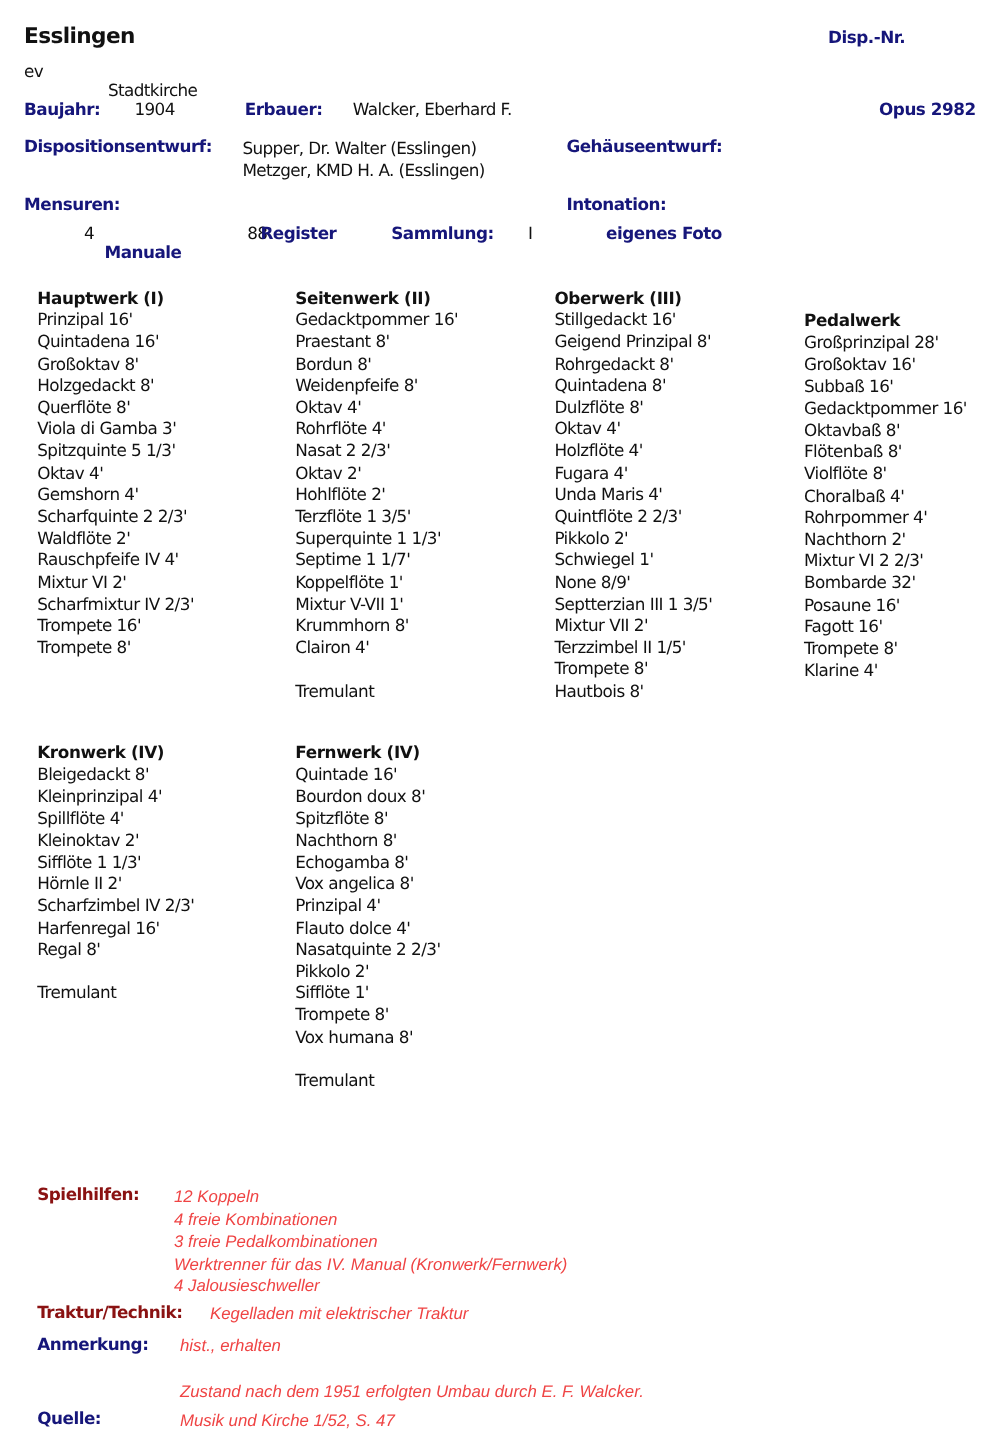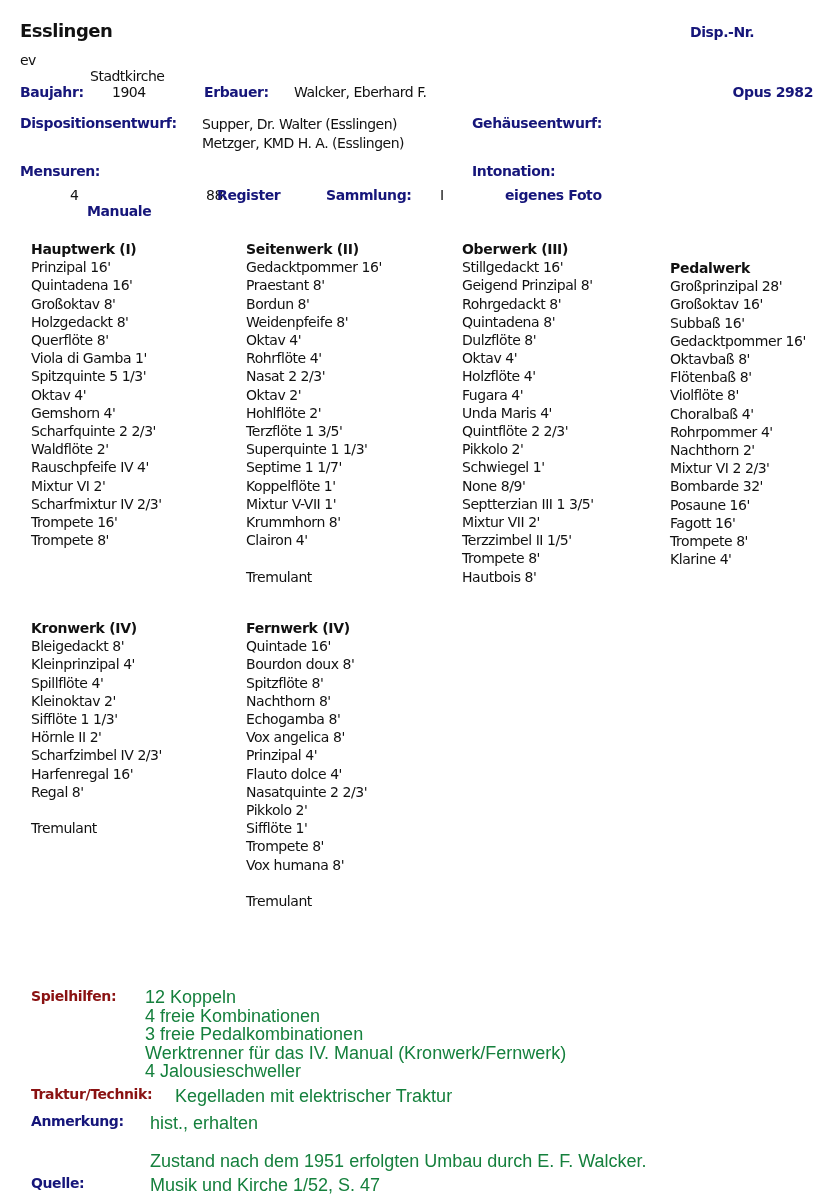--- a/index.html
+++ b/index.html
@@ -9,21 +9,21 @@
       font-size: 14px;
     }
     .abs { position: absolute; white-space: nowrap; }
     .title { font-weight: bold; font-size: 18px; letter-spacing: -0.5px; }
     .lbl { color: #16167a; font-weight: bold; letter-spacing: -0.4px; }
     .lbl-red { color: #8a1212; font-weight: bold; letter-spacing: -0.4px; }
     .txt { color: #111111; letter-spacing: -0.5px; }
     .col { position: absolute; font-size: 14px; line-height: 18.2px; letter-spacing: -0.45px; }
     .col .head { font-weight: bold; letter-spacing: -0.3px; }
     .col .gap { height: 18.2px; }
-    .bottom { font-family: "Liberation Sans", sans-serif; font-size: 18px; color: #15803d; }
+    .bottom { font-family: "Liberation Sans", sans-serif; font-size: 14px; color: #ef4444; font-style: italic; }
     .multi { line-height: 18.5px; }
   </style>
 </head>
 <body>
 
 <div class="abs title" style="left:20px; top:20px;">Esslingen</div>
 <div class="abs lbl" style="left:690px; top:24px;">Disp.-Nr.</div>
 <div class="abs txt" style="left:20px; top:52px;">ev</div>
 <div class="abs txt" style="left:90px; top:68px;">Stadtkirche</div>
 
@@ -51,21 +51,21 @@
 <div class="abs txt" style="left:440px; top:187px;">I</div>
 <div class="abs lbl" style="left:505px; top:187px;">eigenes Foto</div>
 
 <div class="col" style="left:31px; top:240px;">
     <div class="head">Hauptwerk (I)</div>
     <div>Prinzipal 16'</div>
     <div>Quintadena 16'</div>
     <div>Großoktav 8'</div>
     <div>Holzgedackt 8'</div>
     <div>Querflöte 8'</div>
-    <div>Viola di Gamba 1'</div>
+    <div>Viola di Gamba 3'</div>
     <div>Spitzquinte 5 1/3'</div>
     <div>Oktav 4'</div>
     <div>Gemshorn 4'</div>
     <div>Scharfquinte 2 2/3'</div>
     <div>Waldflöte 2'</div>
     <div>Rauschpfeife IV 4'</div>
     <div>Mixtur VI 2'</div>
     <div>Scharfmixtur IV 2/3'</div>
     <div>Trompete 16'</div>
     <div>Trompete 8'</div>

